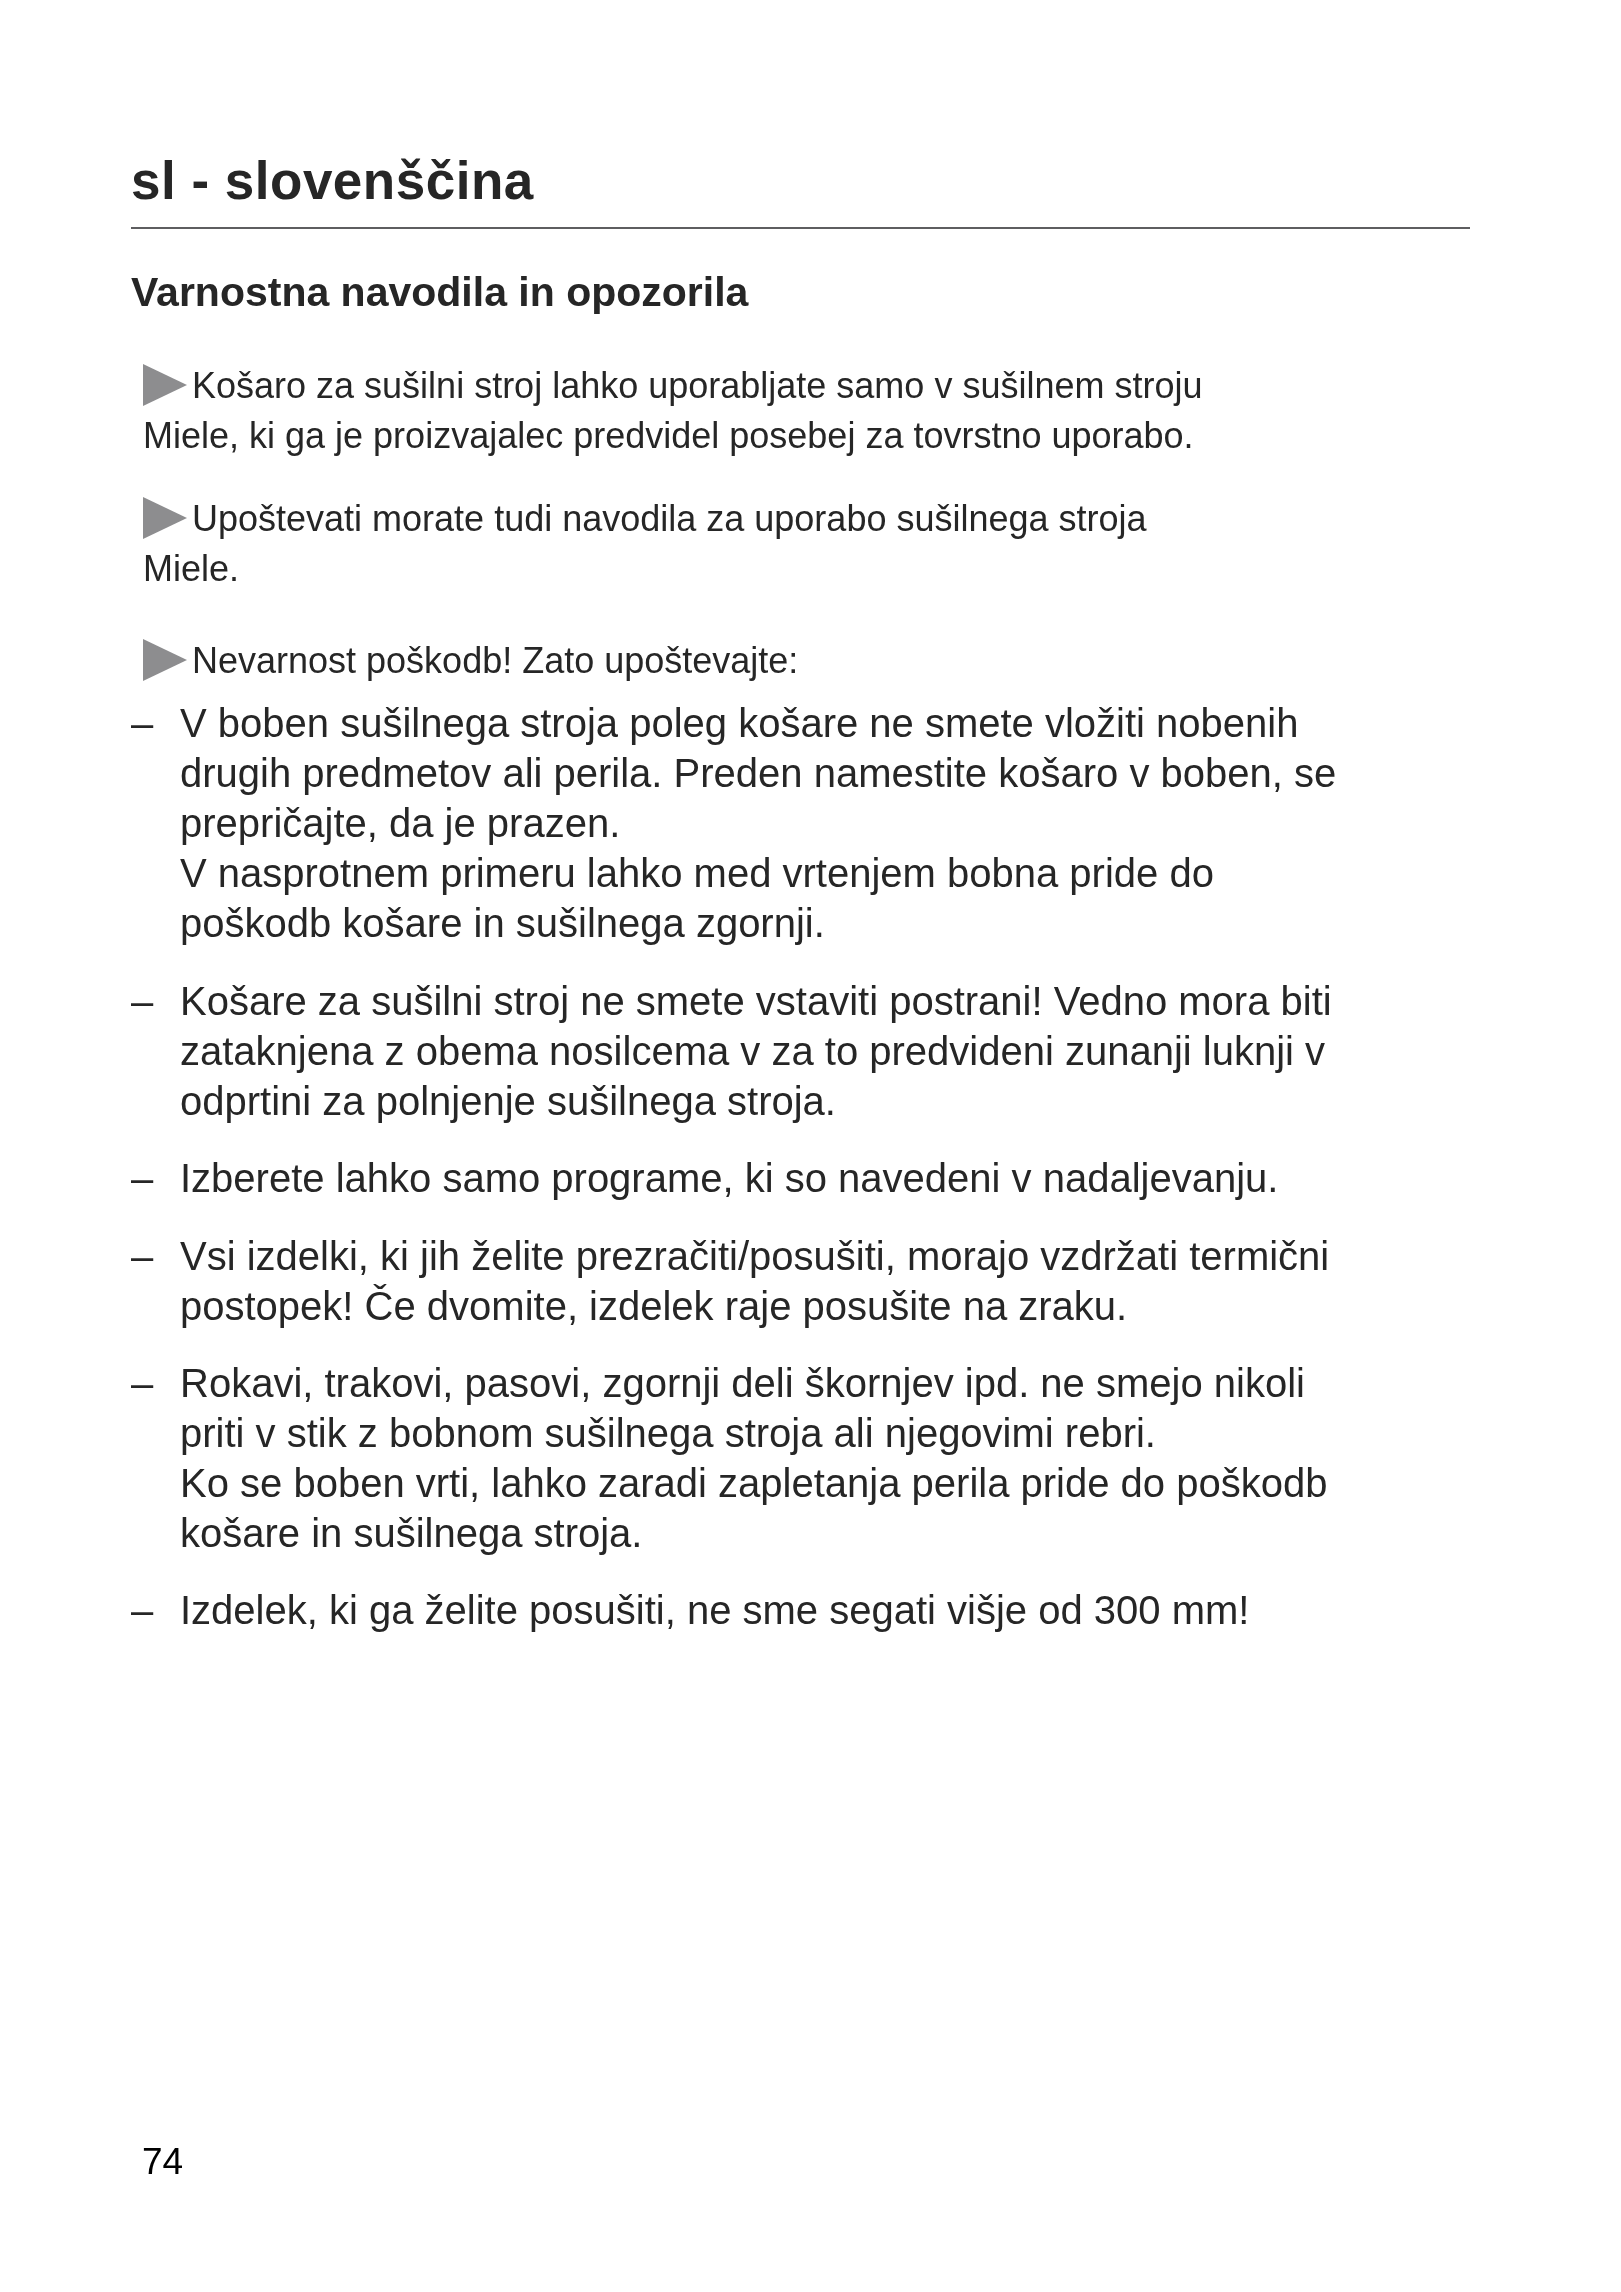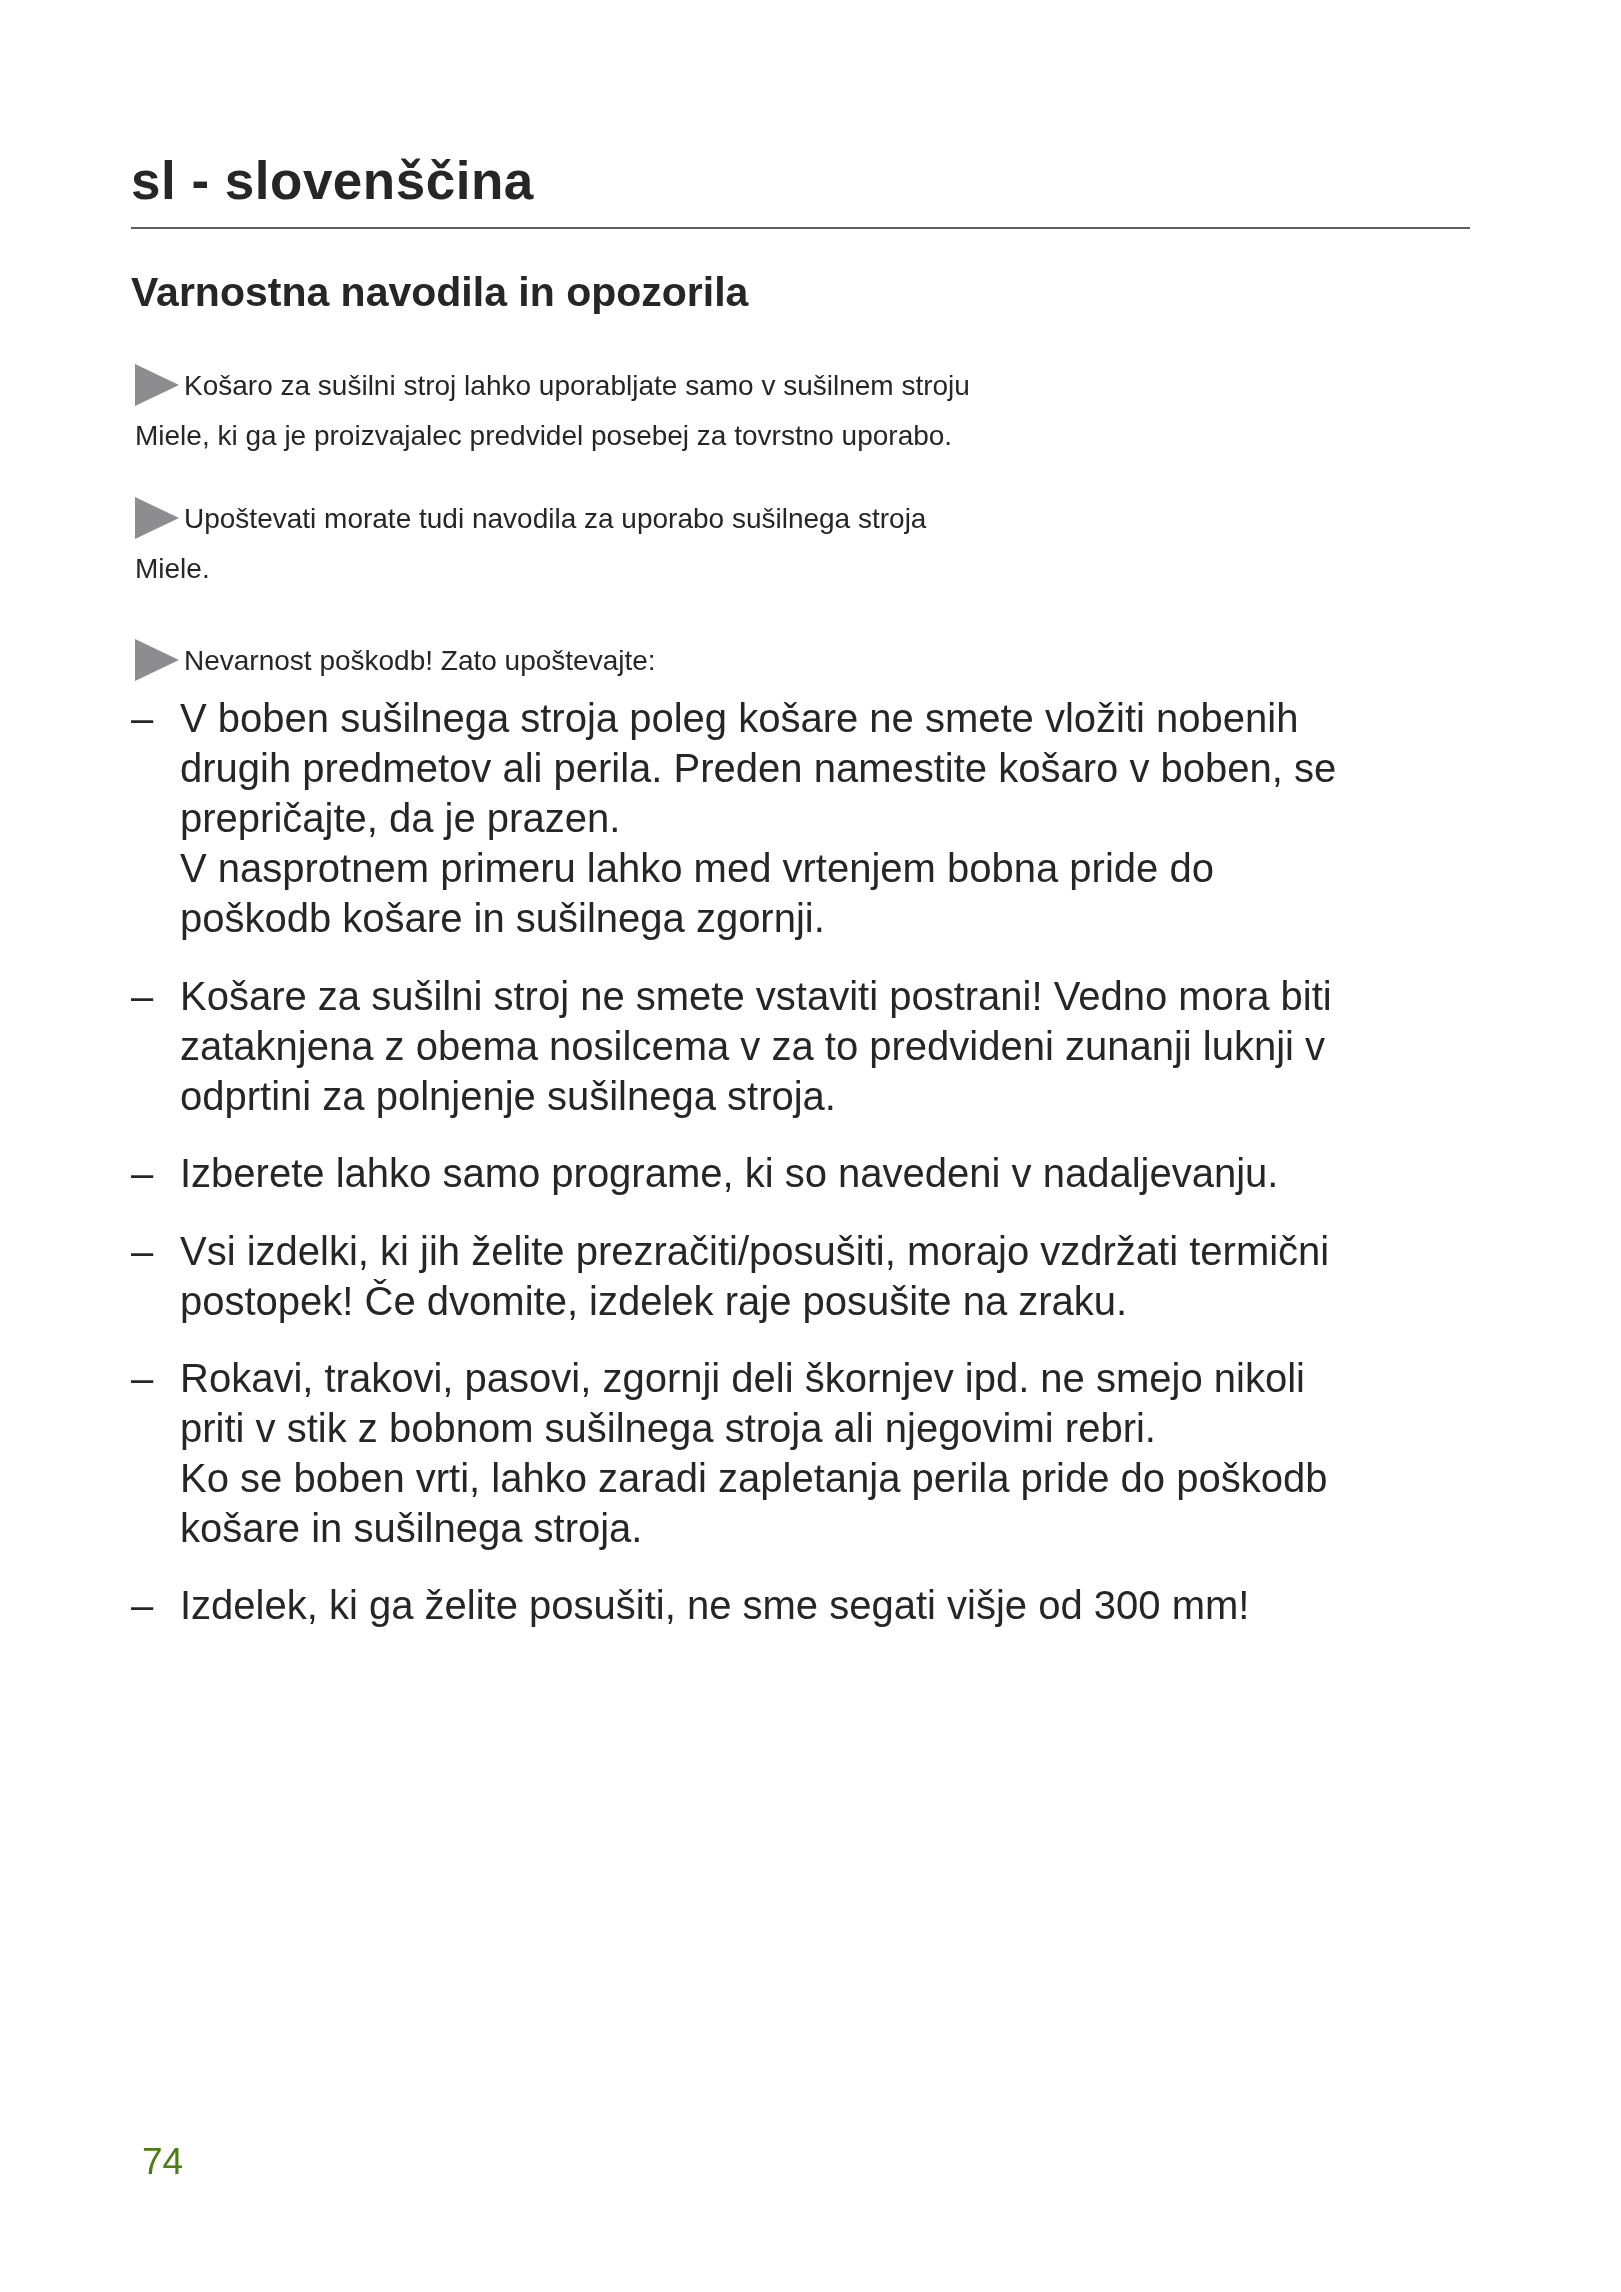--- a/index.html
+++ b/index.html
@@ -35,22 +35,22 @@
     width: 100%;
   }
   .section-title {
     margin: 41px 0 0 0;
     font-size: 41px;
     font-weight: 700;
     line-height: 45px;
   }
   .note {
     position: relative;
-    margin: 4px;
-    font-size: 28px;
+    margin: 12px;
+    font-size: 36px;
     line-height: 50px;
   }
   .note-1 { margin-top: 46px; }
   .note-2 { margin-top: 33px; }
   .note-3 { margin-top: 42px; }
   .line {
     display: block;
     white-space: nowrap;
   }
   .note .line.first {
@@ -85,21 +85,21 @@
     position: absolute;
     left: 0;
     top: 0;
   }
   .page-number {
     position: absolute;
     left: 142px;
     top: 2140px;
     font-size: 37px;
     line-height: 43px;
-    color: #4d7c0f;
+    color: #000000;
   }
 </style>
 </head>
 <body style="color: rgb(38, 38, 38);">
 
 <div class="page-content">
 
   <h1 class="language-header">sl - slovenščina</h1>
 
   <div class="rule" style="background: rgb(94, 94, 96);"></div>

